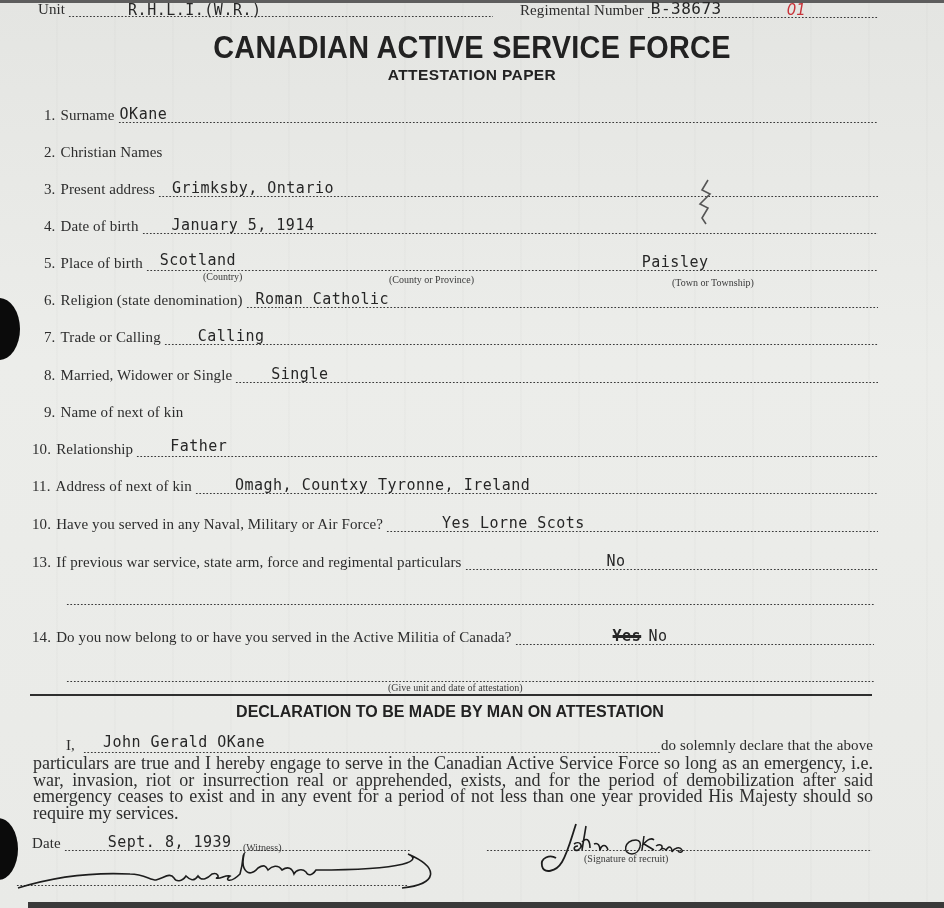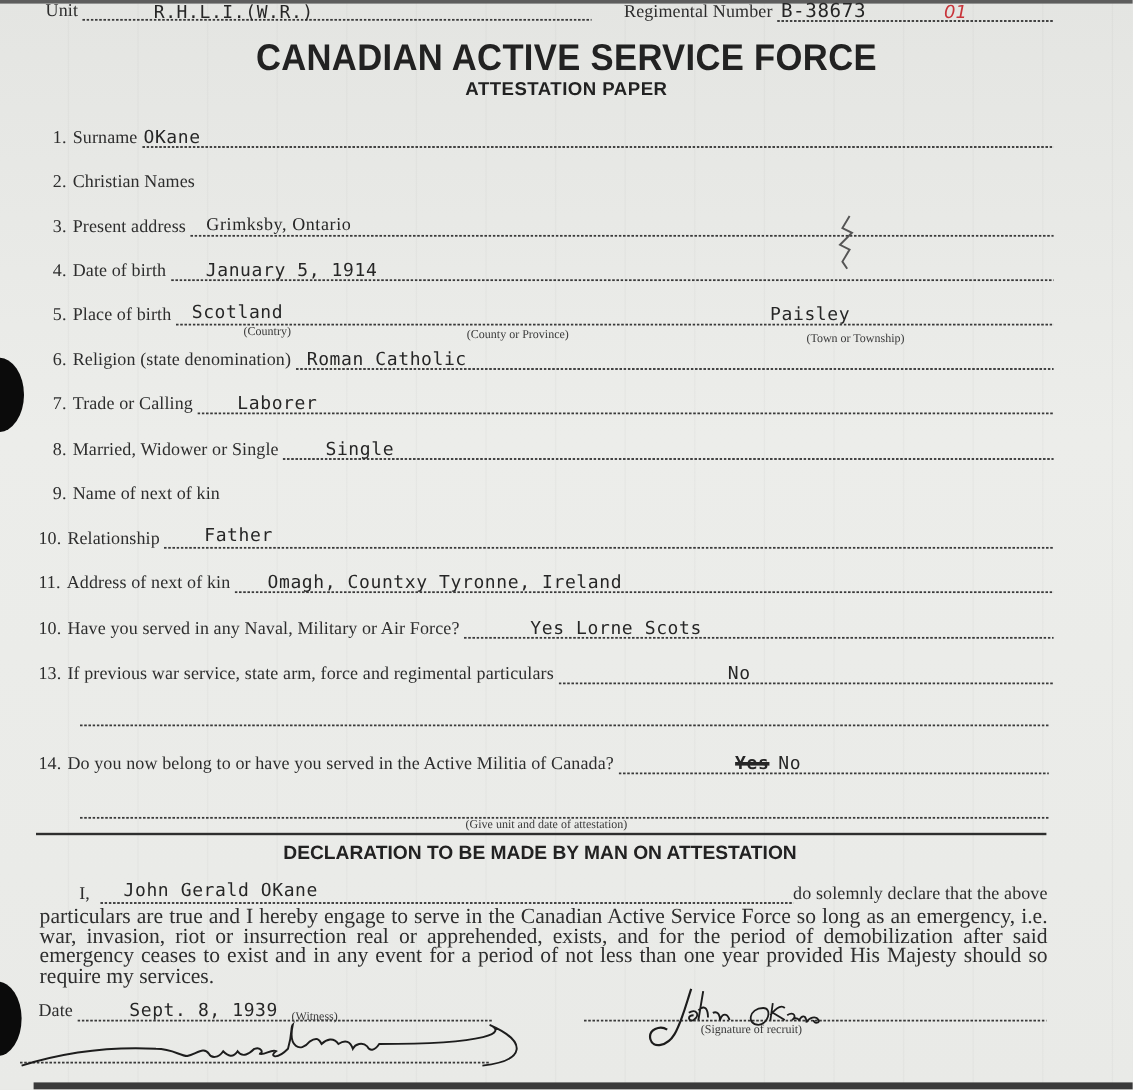--- a/index.html
+++ b/index.html
@@ -80,21 +80,21 @@
 
 <div class="row" style="left:44px;top:139px;width:834px;height:22px;">
   <span class="label">2.</span>&nbsp;
   <span class="label">Christian Names</span>
 </div>
 
 <div class="row" style="left:44px;top:176px;width:834px;height:22px;">
   <span class="label">3.</span>&nbsp;
   <span class="label">Present address</span>
   <span class="dots">
-      <span class="typed" style="left:14px;font-family:Liberation Serif, serif;">Grimksby, Ontario</span>
+      <span class="typed" style="left:14px;">Grimksby, Ontario</span>
     </span>
 </div>
 
 <div class="row" style="left:44px;top:213px;width:834px;height:22px;">
   <span class="label">4.</span>&nbsp;
   <span class="label">Date of birth</span>
   <span class="dots">
       <span class="typed" style="left:30px;">January 5, 1914</span>
     </span>
 </div>
@@ -120,21 +120,21 @@
   <span class="label">Religion (state denomination)</span>
   <span class="dots">
       <span class="typed" style="left:10px;">Roman Catholic</span>
     </span>
 </div>
 
 <div class="row" style="left:44px;top:324px;width:834px;height:22px;">
   <span class="label">7.</span>&nbsp;
   <span class="label">Trade or Calling</span>
   <span class="dots">
-      <span class="typed" style="left:34px;">Laborer</span>
+      <span class="typed" style="left:34px;">Calling</span>
     </span>
 </div>
 
 <div class="row" style="left:44px;top:362px;width:834px;height:22px;">
   <span class="label">8.</span>&nbsp;
   <span class="label">Married, Widower or Single</span>
   <span class="dots">
       <span class="typed" style="left:36px;">Single</span>
     </span>
 </div>
@@ -149,21 +149,21 @@
   <span class="label">Relationship</span>
   <span class="dots">
       <span class="typed" style="left:34px;bottom:3px;">Father</span>
     </span>
 </div>
 
 <div class="row" style="left:32px;top:473px;width:846px;height:22px;">
   <span class="label">11.</span>&nbsp;
   <span class="label">Address of next of kin</span>
   <span class="dots">
-      <span class="typed" style="left:28px;text-align:center;">Omagh, Countxy Tyronne, Ireland</span>
+      <span class="typed" style="left:40px;text-align:center;">Omagh, Countxy Tyronne, Ireland</span>
     </span>
 </div>
 
 <div class="row" style="left:32px;top:511px;width:846px;height:22px;">
   <span class="label">10.</span>&nbsp;
   <span class="label">Have you served in any Naval, Military or Air Force?</span>
   <span class="dots">
       <span class="typed" style="left:56px;">Yes Lorne Scots</span>
     </span>
 </div>

